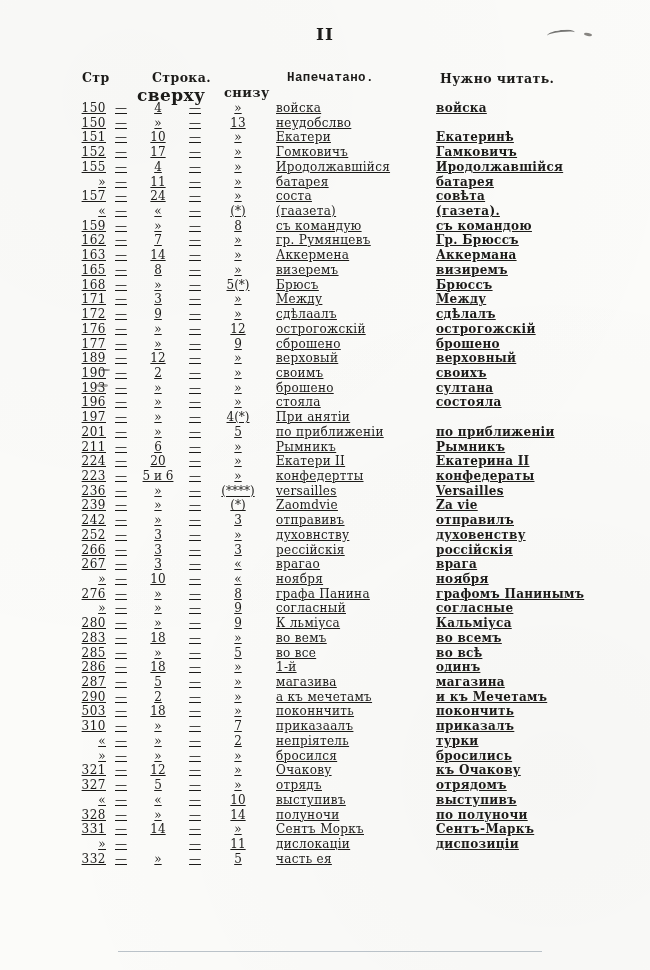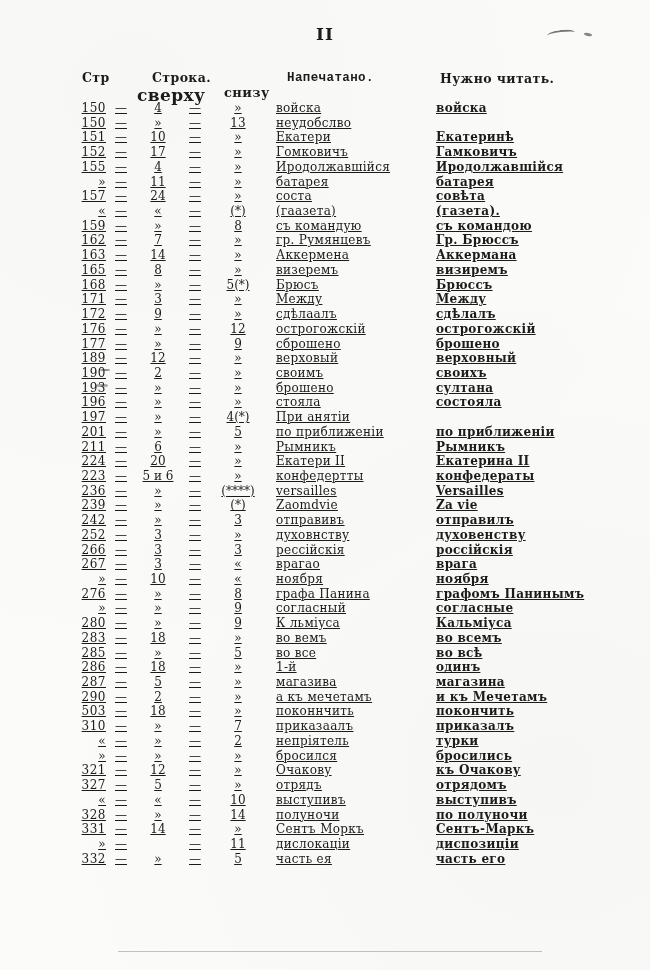--- a/index.html
+++ b/index.html
@@ -587,21 +587,20 @@
     <span class="c correct">диспозиціи</span>
   </div>
 
   <div class="row">
     <span class="c p">332</span>
     <span class="c d">—</span>
     <span class="c top">»</span>
     <span class="c d">—</span>
     <span class="c bot">5</span>
     <span class="c printed">часть ея</span>
-    <span class="c correct">часть его</span>
   </div>
 </div>
 
   <div class="smudge"></div>
   <div class="smudge-dot"></div>
   <div class="speck1"></div>
   <div class="speck2"></div>
   <div class="bottom-line"></div>
 
 </div>

